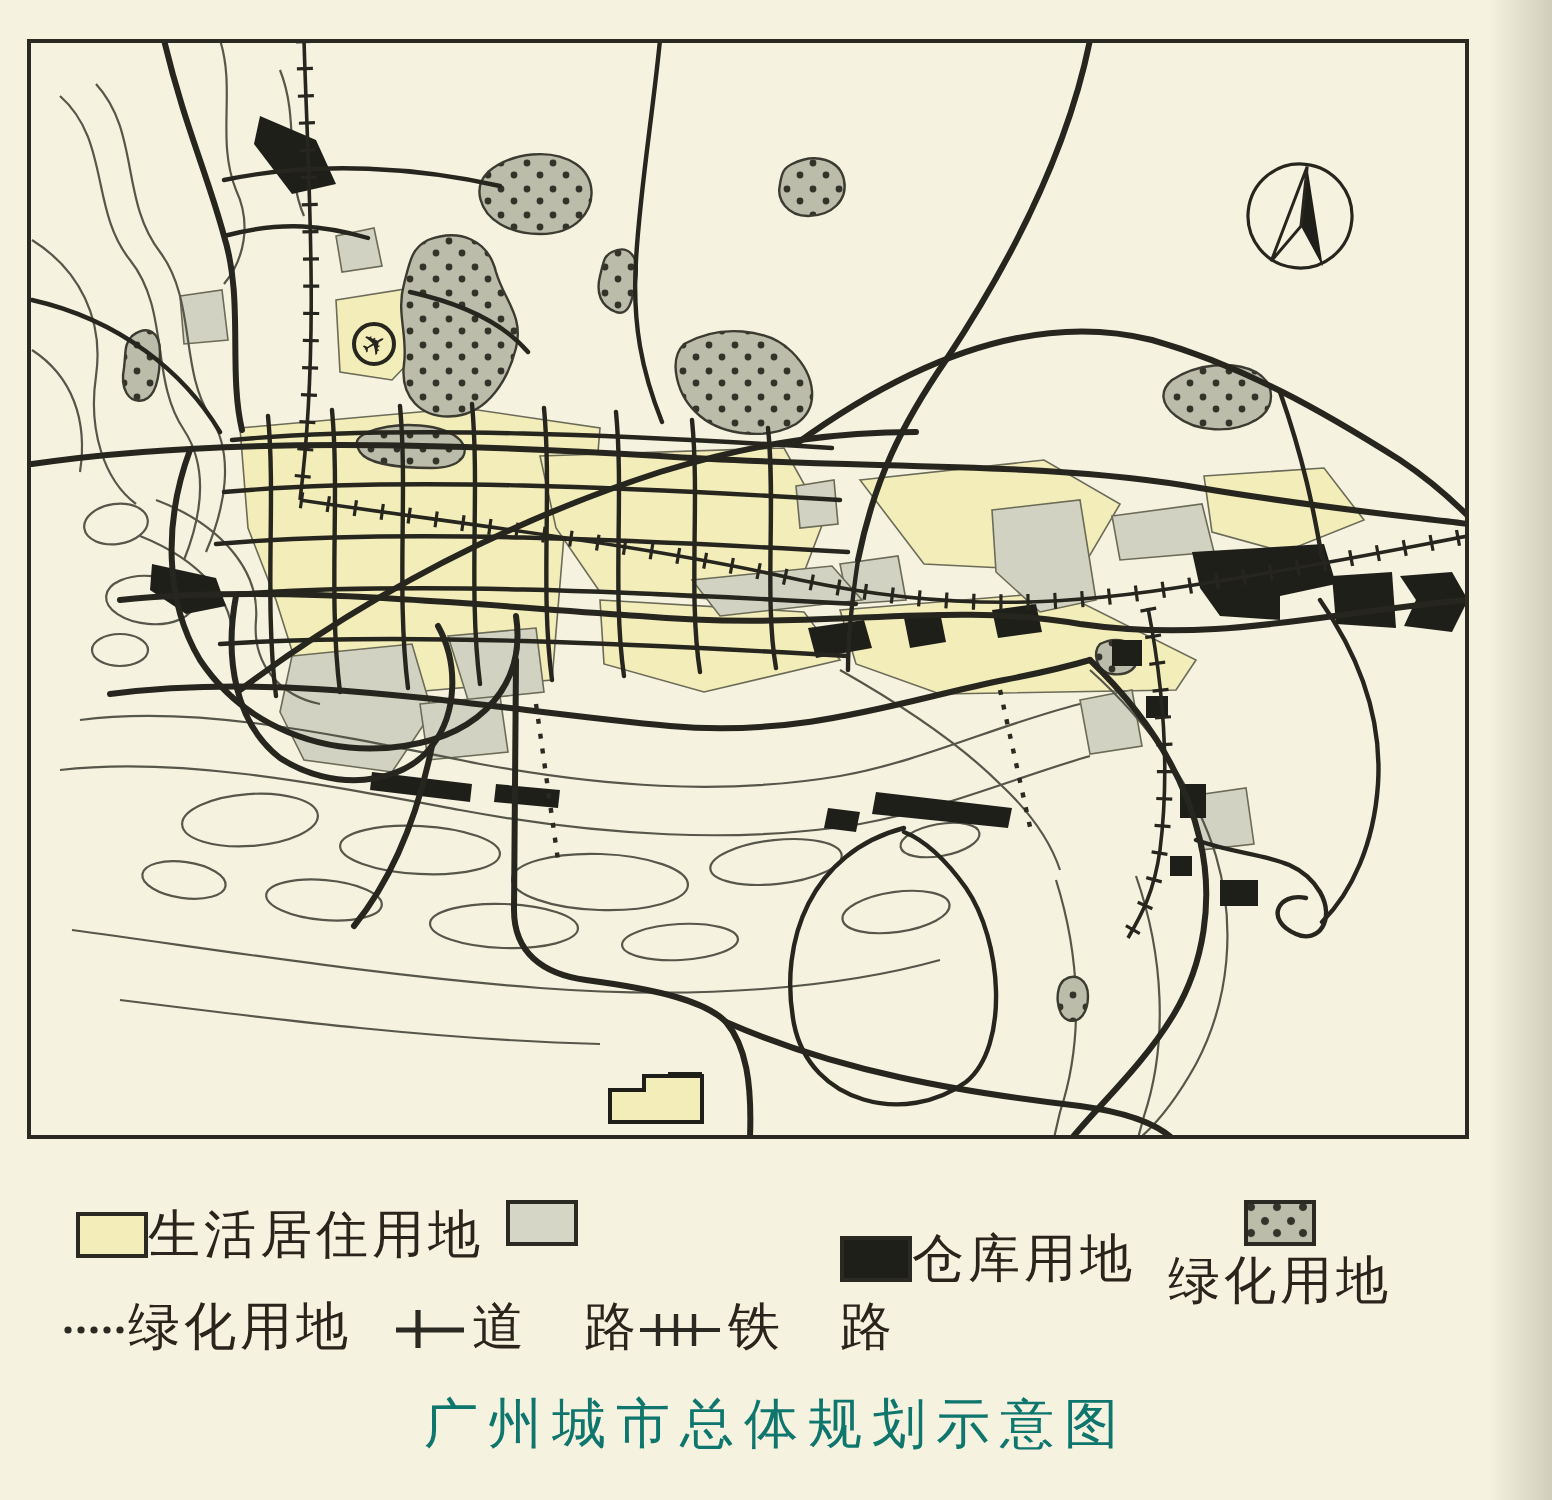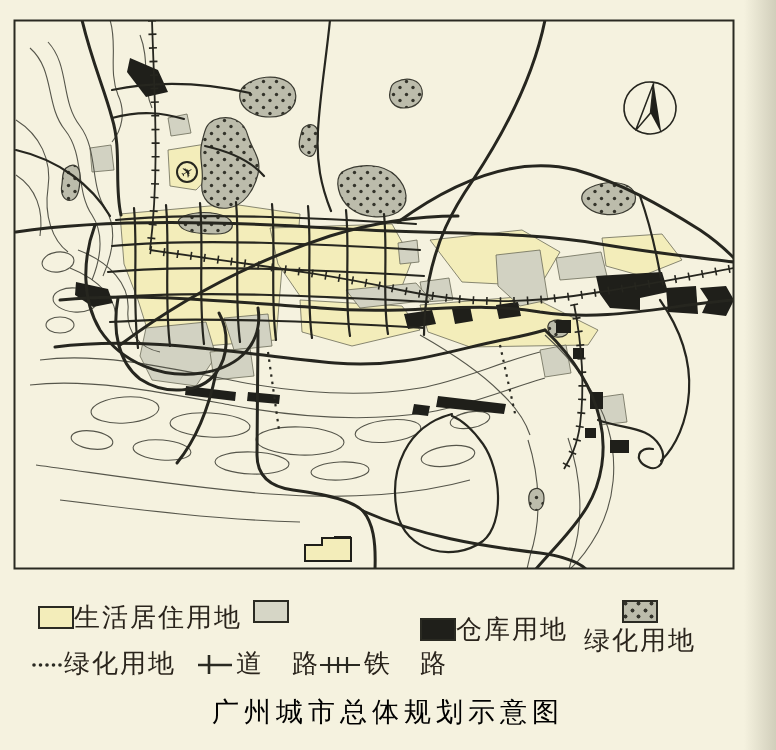--- a/index.html
+++ b/index.html
@@ -22,21 +22,21 @@
       radial-gradient(circle,#33332a 1.7px, rgba(0,0,0,0) 2.3px);
     background-size:13px 13px;
     background-position:2px 2px, 8px 8px;
   }
   .legend-label{
     font-size:26px;color:#2a241c;letter-spacing:2px;white-space:nowrap;
   }
   .sym{flex:0 0 auto;display:block;}
   .page-title{
     position:absolute;top:694px;left:0;width:776px;text-align:center;
-    font-size:27px;letter-spacing:5px;color:#000000;
+    font-size:27px;letter-spacing:5px;color:#0f766e;
   }
   .scan-edge{
     position:absolute;top:0;right:0;width:32px;height:750px;pointer-events:none;
     background:linear-gradient(to right, rgba(150,148,128,0), rgba(150,148,128,0.38));
   }
 </style>
 </head>
 <body>
 
 <svg class="map" width="776" height="592" viewBox="0 0 776 592" aria-label="map">

